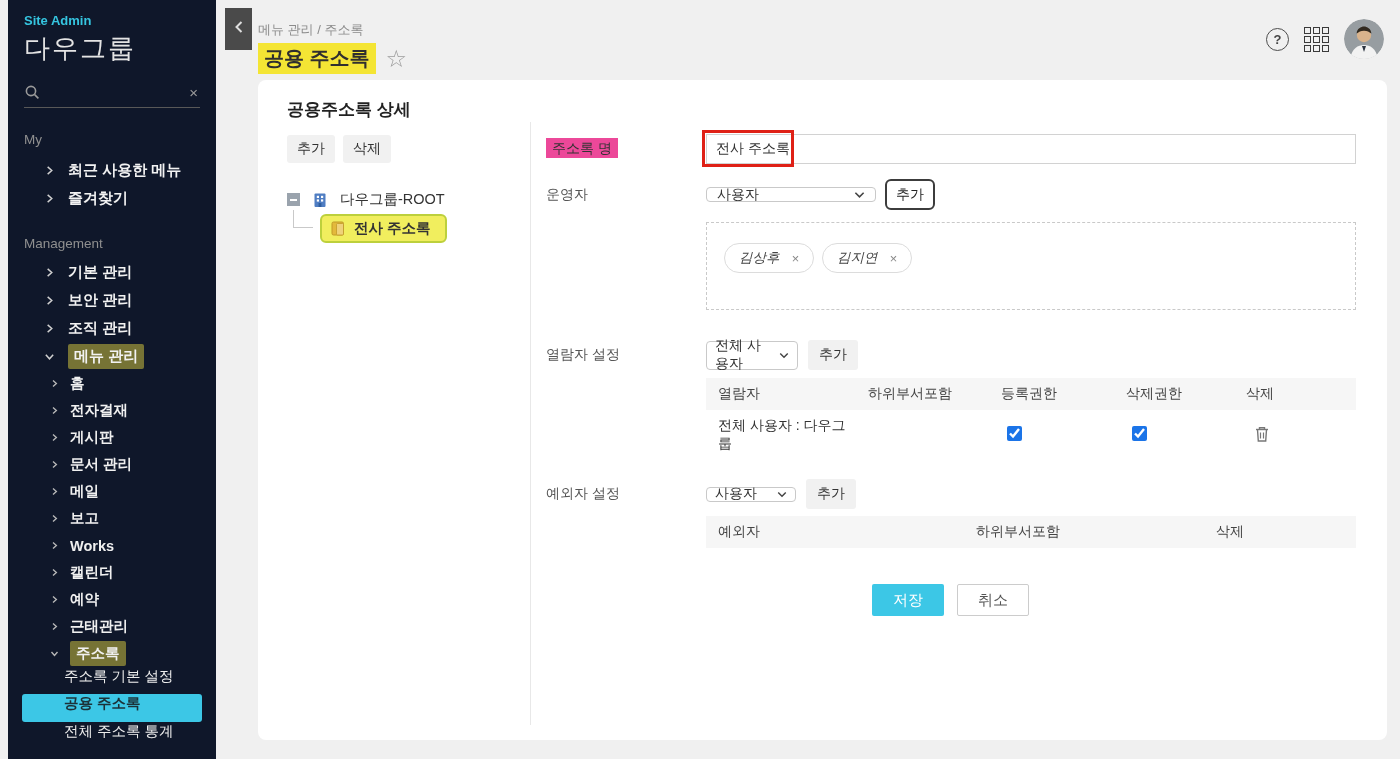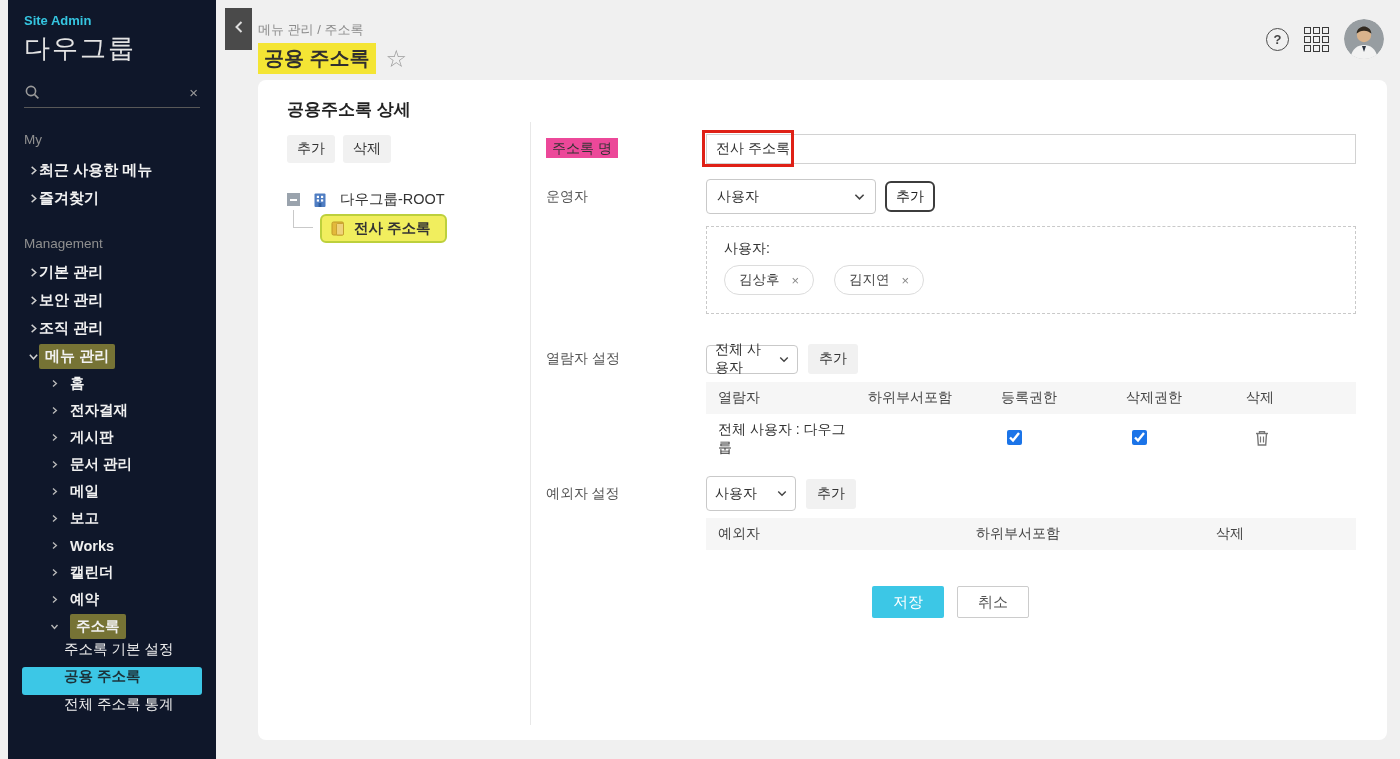--- a/index.html
+++ b/index.html
@@ -10,21 +10,21 @@
   }
 
   
   .sidebar { position:absolute; left:8px; top:0; width:208px; height:759px; background:#0f172a; z-index:2; }
   .brand-sub { color:#35c5e0; font-size:13px; padding:13px 0 0 16px; font-weight:600; }
   .brand { color:#e4e4e4; font-size:26px; padding:3px 0 0 16px; letter-spacing:2px; }
   .search-row { margin:16px 16px 0 16px; height:26px; border-bottom:1px solid #585858;
                 display:flex; align-items:center; justify-content:space-between; padding-bottom:4px; }
   .search-clear { color:#9a9a9a; font-size:15px; cursor:pointer; padding-right:2px; }
   .section-label { color:#8f8f8f; font-size:13.5px; padding-left:16px; margin-top:24px; height:16px; }
-  .nav1 { display:flex; align-items:center; padding-left:20px; height:28px;
+  .nav1 { display:flex; align-items:center; gap:13px; padding-left:36px; height:28px;
           color:#f2f2f2; font-size:15px; font-weight:600; cursor:pointer; }
   .nav2 { display:flex; align-items:center; gap:11px; padding-left:42px; height:27px;
           color:#f0f0f0; font-size:14.5px; font-weight:600; cursor:pointer; }
   .nav3 { display:flex; padding-left:56px; height:27px;
           color:#ededed; font-size:14.5px; cursor:pointer; }
   .nav3.selected { background:#3cc7e6; color:#1c3138; margin:0 14px; padding-left:42px;
                    border-radius:3px; height:28px; font-weight:600; }
   .hl-olive { background:rgba(243,228,66,0.45); padding:3px 6px; border-radius:2px; }
   .mgmt-group { margin-top:6px; }
   .my-group { margin-top:8px; }
@@ -72,45 +72,45 @@
   .frow { display:flex; align-items:center; }
   .flabel { width:160px; flex:none; font-size:14px; color:#555; }
   .yellow-label { background:#ec4899; color:#333; padding:2px 6px; }
   .name-wrap { position:relative; width:650px; }
   .name-input { width:650px; height:30px; border:1px solid #d2d2d2; font-size:14px; padding:0 9px;
                 color:#333; font-family:inherit; background:#fff; }
   .red-annot { position:absolute; left:-4px; top:-4px; width:92px; height:37px;
                border:3px solid #df2016; pointer-events:none; }
   .sel { display:inline-flex; justify-content:space-between; align-items:center; gap:8px;
          border:1px solid #c9c9c9; border-radius:4px; padding:0 10px; font-size:14px; color:#333;
-         background:#fff; height:35px; cursor:pointer; }
+         background:#fff; height:15px; cursor:pointer; }
   .btn-outline-dark { border:2px solid #3c3c3c; border-radius:6px; background:#fff; font-size:14px;
                       padding:0 9px; height:31px; margin-left:9px; cursor:pointer; font-family:inherit; color:#222; }
   .row-op { margin-top:15px; }
   .dash-box { margin-top:12px; margin-left:160px; width:650px; height:88px;
               border:1px dashed #c9c9c9; padding:13px 17px; }
   .box-label { font-size:14px; color:#333; }
-  .chips { display:flex; gap:20px; margin-top:7px; }
+  .chips { display:flex; gap:8px; margin-top:7px;font-style:italic; }
   .chip { display:inline-flex; align-items:center; gap:12px; border:1px solid #dcdcdc; border-radius:15px;
           padding:5px 14px; font-size:13.5px; color:#444; background:#fff; }
   .chip-x { color:#888; font-size:13px; cursor:pointer; }
   .row-viewer { margin-top:30px; }
   .btn-gray2 { background:#f1f1f1; color:#333; font-size:14px; padding:0 11px; height:30px; border:none;
                border-radius:3px; margin-left:10px; cursor:pointer; font-family:inherit; }
   .perm-table, .exc-table { border-collapse:collapse; table-layout:fixed; width:650px; font-size:14px;
                             margin-left:160px; }
   .perm-table { margin-top:8px; }
   .exc-table { margin-top:7px; }
   thead tr { background:#f6f6f6; height:32px; }
   th { text-align:left; font-weight:400; color:#444; padding-left:12px; }
   tbody tr { height:50px; }
   td { padding-left:12px; color:#333; }
   input[type="checkbox"] { width:15px; height:15px; accent-color:#1b74e8; margin-left:6px; cursor:pointer; }
   .trash { cursor:pointer; display:inline-block; margin-left:8px; }
-  .row-exc { margin-top:12px;font-family:Liberation Serif, serif; }
+  .row-exc { margin-top:19px; }
   .actions { margin-top:36px; display:flex; justify-content:center; gap:13px; }
   .btn-save { background:#3cc7e6; color:#fff; font-size:15px; width:72px; height:32px; border:none;
               border-radius:2px; cursor:pointer; font-family:inherit; }
   .btn-cancel { background:#fff; color:#555; font-size:15px; width:72px; height:32px;
                 border:1px solid #ccc; border-radius:2px; cursor:pointer; font-family:inherit; }
 </style>
 </head>
 <body>
 
 <div class="sidebar">
@@ -246,20 +246,28 @@
         </span>
       <span>캘린더</span>
     </div>
     <div class="nav2">
       <span class="chev">
           <svg width="9" height="9" viewBox="0 0 12 12">
             <path d="M4 2 L8.5 6 L4 10" fill="none" stroke="#b8b8b8" stroke-width="1.8"></path>
           </svg>
         </span>
       <span>예약</span>
+    </div>
+    <div class="nav2">
+      <span class="chev">
+          <svg width="9" height="9" viewBox="0 0 12 12">
+            <path d="M4 2 L8.5 6 L4 10" fill="none" stroke="#b8b8b8" stroke-width="1.8"></path>
+          </svg>
+        </span>
+      <span>근태관리</span>
     </div>
     <div class="nav2">
       <span class="chev">
           <svg width="9" height="9" viewBox="0 0 12 12">
             <path d="M2 4 L6 8.5 L10 4" fill="none" stroke="#b8b8b8" stroke-width="1.8"></path>
           </svg>
         </span>
       <span class="hl-olive">주소록</span>
     </div>
 
@@ -368,21 +376,20 @@
           <span class="chev">
               <svg width="11" height="8" viewBox="0 0 12 8">
                 <path d="M1.5 1.5 L6 6 L10.5 1.5" fill="none" stroke="#444" stroke-width="1.7"></path>
               </svg>
             </span>
         </div>
         <button class="btn-outline-dark">추가</button>
       </div>
 
       <div class="dash-box">
-        <div class="box-label">사용자:</div>
         <div class="chips">
           <span class="chip">
             <span>김상후</span>
             <span class="chip-x">×</span>
           </span>
           <span class="chip">
             <span>김지연</span>
             <span class="chip-x">×</span>
           </span>
         </div>

